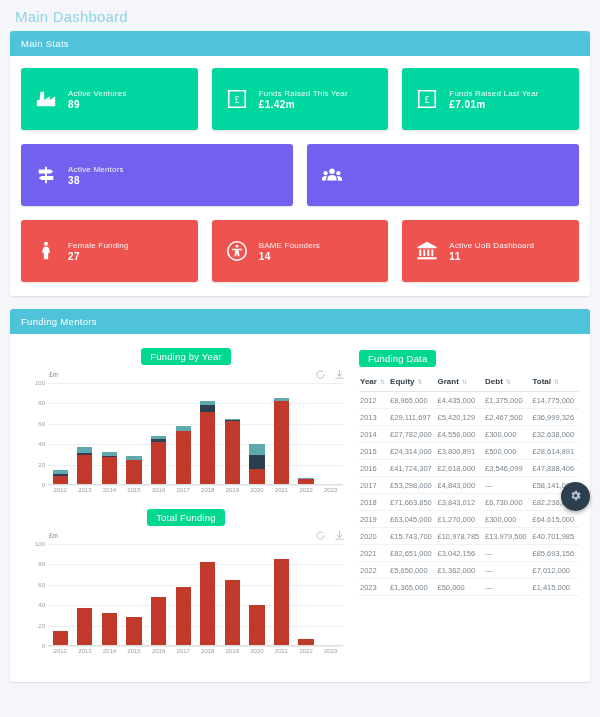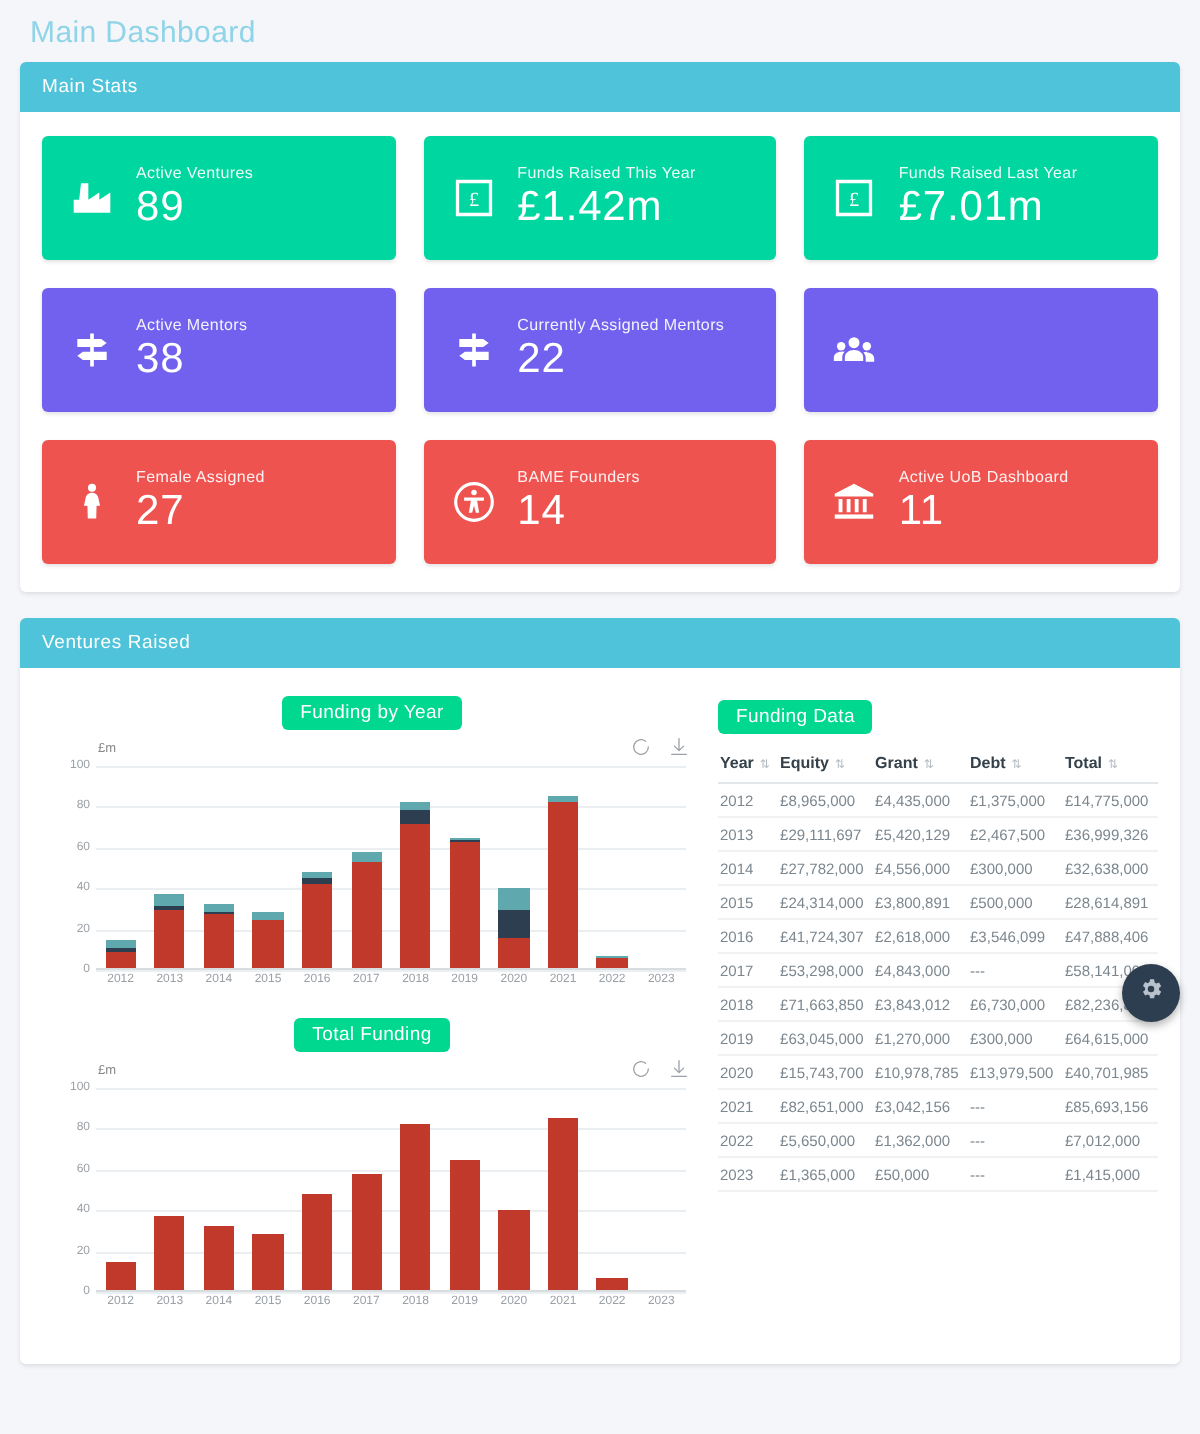--- a/index.html
+++ b/index.html
@@ -38,21 +38,21 @@
     box-shadow: 0 1px 2px rgba(0,0,0,.12);
   }
   .stat-card.green  { background: #00d6a0; }
   .stat-card.purple { background: #7261ee; }
   .stat-card.red    { background: #ef5350; }
   .stat-ico { width: 24px; height: 24px; flex: 0 0 24px;
               display: flex; align-items: center; justify-content: center; }
   .stat-ico svg { width: 22px; height: 22px; fill: #fff; }
   .stat-txt { display: flex; flex-direction: column; gap: 1px; min-width: 0; }
   .stat-label { font-size: 8px; color: rgba(255,255,255,.92); letter-spacing: .2px; white-space: nowrap; }
-  .stat-value { font-size: 21px; font-weight: 400; color: #fff; letter-spacing: .4px; }
+  .stat-value { font-size: 10px; font-weight: 700; color: #fff; letter-spacing: .4px; }
 
   
   .funding-grid { display: flex; gap: 8px; }
   .charts-col { width: 330px; flex: 0 0 330px; }
   .table-col  { flex: 1 1 auto; padding-top: 2px; }
 
   .chip {
     display: inline-block; background: #00d88f; color: #fff;
     font-size: 9.5px; padding: 3px 9px; border-radius: 3px; letter-spacing: .2px;
   }
@@ -159,53 +159,40 @@
               </svg>
             </span>
             <span class="stat-txt">
               <span class="stat-label">Active Mentors</span>
               <span class="stat-value">38</span>
             </span>
           </div>
           <div class="stat-card purple">
             <span class="stat-ico">
               <svg viewBox="0 0 24 24">
-                <rect x="11" y="3" width="2" height="18"></rect>
-                <path d="M4 6h13l3 2.2-3 2.2H4z"></path>
-                <path d="M20 13H7l-3 2.2 3 2.2h13z"></path>
-              </svg>
-            </span>
-            <span class="stat-txt">
-              <span class="stat-label">Currently Assigned Mentors</span>
-              <span class="stat-value">22</span>
-            </span>
-          </div>
-          <div class="stat-card purple">
-            <span class="stat-ico">
-              <svg viewBox="0 0 24 24">
                 <circle cx="12" cy="8" r="3"></circle>
                 <circle cx="5" cy="10" r="2.3"></circle>
                 <circle cx="19" cy="10" r="2.3"></circle>
                 <path d="M12 12c-3 0-5 1.8-5 4v2h10v-2c0-2.2-2-4-5-4z"></path>
                 <path d="M5 13c-2.3 0-4 1.4-4 3.2V18h4.6v-2c0-1.2.5-2.3 1.3-3.1A5 5 0 0 0 5 13z"></path>
                 <path d="M19 13c-.7 0-1.3.1-1.9.3.8.8 1.3 1.9 1.3 3.1v2H23v-1.8c0-1.8-1.7-3.2-4-3.2z"></path>
               </svg>
             </span>
           </div>
         </div>
       <div class="cards-row" id="row3">
           <div class="stat-card red">
             <span class="stat-ico">
               <svg viewBox="0 0 24 24">
                 <circle cx="12" cy="4.2" r="2.2"></circle>
                 <path d="M12 7c-2 0-3.2 1.3-3.5 3L7.6 14h1.9l.2 7h4.6l.2-7h1.9L15.5 10C15.2 8.3 14 7 12 7z"></path>
               </svg>
             </span>
             <span class="stat-txt">
-              <span class="stat-label">Female Assigned</span>
+              <span class="stat-label">Female Funding</span>
               <span class="stat-value">27</span>
             </span>
           </div>
           <div class="stat-card red">
             <span class="stat-ico">
               <svg viewBox="0 0 24 24">
                 <circle cx="12" cy="12" r="10" fill="none" stroke="#fff" stroke-width="1.7"></circle>
                 <circle cx="12" cy="6.8" r="1.5"></circle>
                 <path d="M6.6 9.6h10.8v1.7h-3.7l1.1 6.5h-1.8L12 13.9l-1 3.9H9.2l1.1-6.5H6.6z"></path>
               </svg>
@@ -229,21 +216,21 @@
             <span class="stat-txt">
               <span class="stat-label">Active UoB Dashboard</span>
               <span class="stat-value">11</span>
             </span>
           </div>
         </div>
     </div>
   </div>
 
   <div class="panel">
-    <div class="panel-head">Ventures Raised</div>
+    <div class="panel-head">Funding Mentors</div>
     <div class="panel-body">
       <div class="funding-grid">
 
         <div class="charts-col">
 
           <div class="chart-block">
             <div class="chip-center">
               <span class="chip">Funding by Year</span>
             </div>
             <div class="chart-tools">

